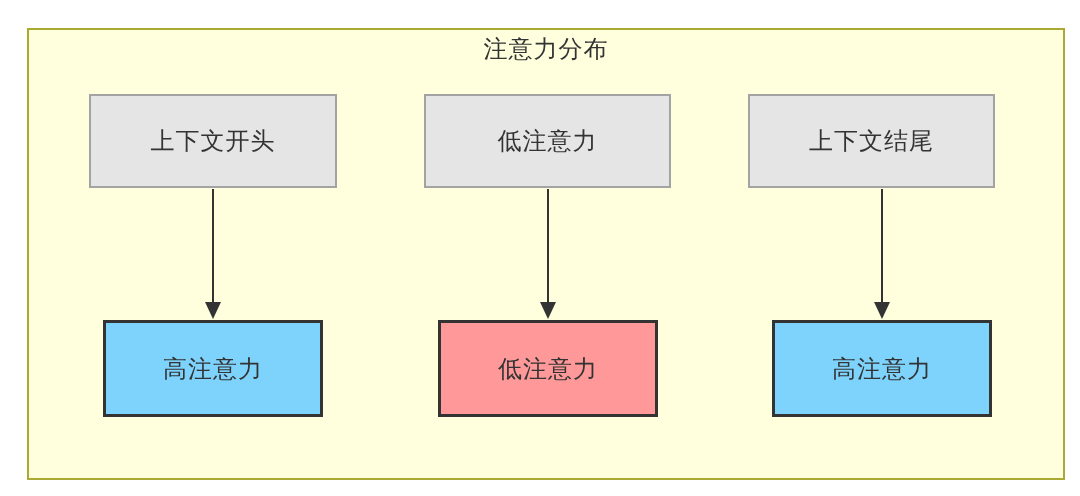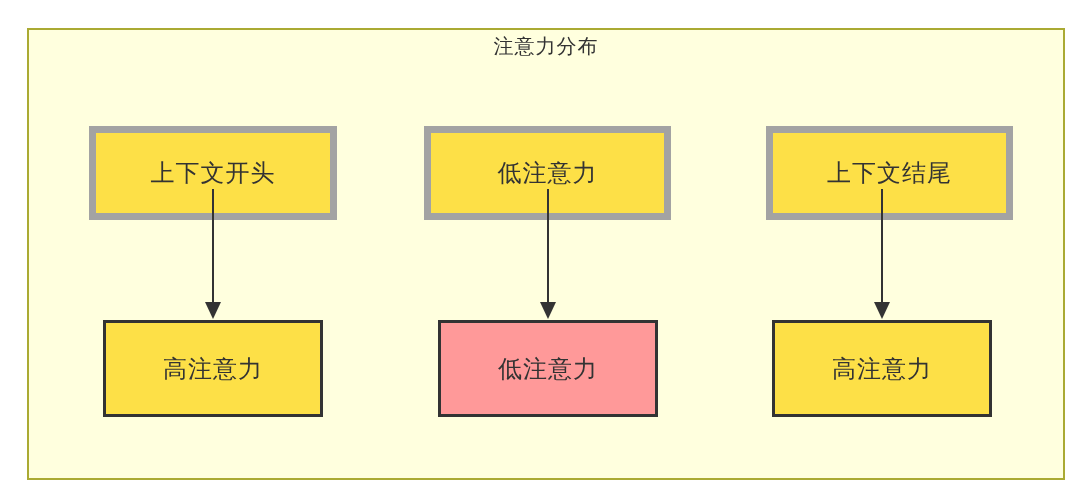--- a/index.html
+++ b/index.html
@@ -23,58 +23,57 @@
     background: #FFFFDE;
     border: 2px solid #AAAA33;
   }
 
   .subgraph-title {
     position: absolute;
     left: 27px;
     top: 33px;
     width: 1038px;
     text-align: center;
-    font-size: 20px;
+    font-size: 24px;
     color: #333333;
     letter-spacing: 1px;
   }
 
   .node {
     position: absolute;
     display: flex;
     align-items: center;
     justify-content: center;
     font-size: 24px;
     color: #333333;
     letter-spacing: 1px;
   }
 
   .source-node {
-    background: #fde047;
-    border: 7px solid #a3a3a3;
+    background: #e5e5e5;
+    border: 2px solid #a3a3a3;
     width: 248px;
     height: 94px;
     top: 94px;
-    margin-top: 32px;
   }
   .source-node.col-1 { left: 89px;  }
   .source-node.col-2 { left: 424px; width: 247px; }
-  .source-node.col-3 { left: 766px; width: 247px; }
+  .source-node.col-3 { left: 748px; width: 247px; }
 
   .target-node {
     border: 3px solid #333333;
     width: 220px;
     height: 97px;
     top: 320px;
   }
   .target-node.col-1 { left: 103px; }
   .target-node.col-2 { left: 438px; align-items: center; }
   .target-node.col-3 { left: 772px; }
 
-  .target-high { background: #fde047; }
+  .target-high { background: #7dd3fc; }
   .target-low  { background: #FF9999; }
 
   .edges-layer {
     position: absolute;
     left: 0; top: 0;
     width: 1080px;
     height: 496px;
     pointer-events: none;
   }
 </style>

